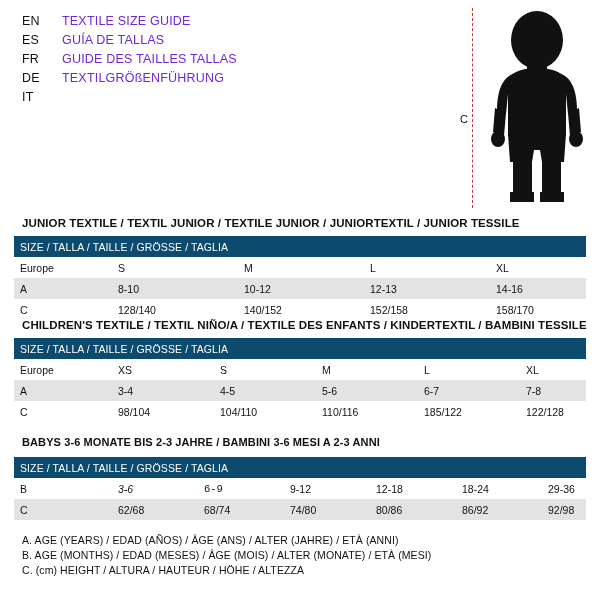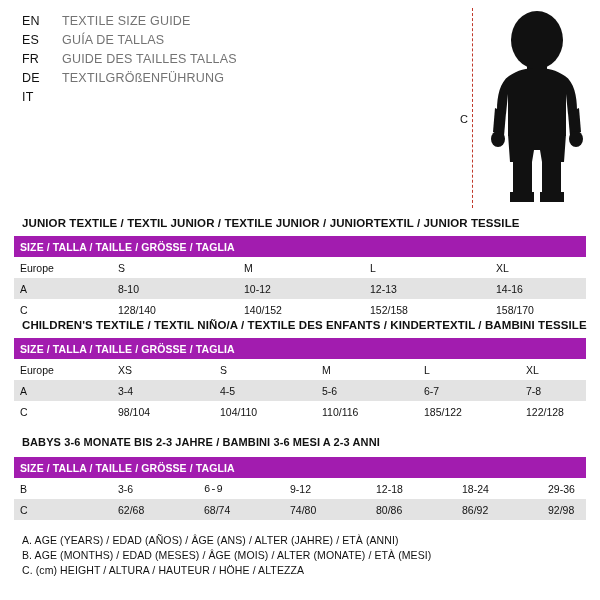--- a/index.html
+++ b/index.html
@@ -36,21 +36,21 @@
     height: 19px;
     font-size: 12.5px;
     letter-spacing: 0.2px;
   }
   .lang-code {
     width: 40px;
     flex: 0 0 40px;
     color: #111;
   }
   .lang-text {
-    color: #737373;
+    color: #6d28d9;
     text-align: center;
   }
 
   
   .figure-area {
     position: absolute;
     left: 440px;
     top: 8px;
     width: 150px;
     height: 200px;
@@ -101,23 +101,23 @@
     border-collapse: collapse;
     font-size: 10.5px;
     color: #111;
   }
   table.sizetable td {
     padding: 3px 0 3px 6px;
     vertical-align: middle;
     height: 15px;
   }
   tr.head-row td {
-    background: #a21caf;
+    background: #0c4a6e;
     color: #ffffff;
-    font-weight: bold;
+    font-weight: normal;
     font-size: 10.5px;
     letter-spacing: 0.1px;
     margin-left: 39px;
   }
   tr.shade td {
     background: #e3e3e3;
   }
   tr.plain td {
     background: #ffffff;
   }
@@ -261,21 +261,21 @@
 
   <div class="sec-title small" style="top:436px;">BABYS 3-6 MONATE BIS 2-3 JAHRE / BAMBINI 3-6 MESI A 2-3 ANNI</div>
 
   <table class="sizetable" style="top:457px;">
     <tbody>
         <tr class="head-row">
       <td colspan="7">SIZE / TALLA / TAILLE / GRÖSSE / TAGLIA</td>
     </tr>
     <tr class="plain">
       <td style="width:92px;">B</td>
-      <td style="width:80px;">3-6</td>
+      <td style="width:80px;font-style:italic;">3-6</td>
       <td style="width:80px;font-family:Liberation Mono, monospace;">6-9</td>
       <td style="width:80px;">9-12</td>
       <td style="width:80px;">12-18</td>
       <td style="width:80px;">18-24</td>
       <td>29-36</td>
     </tr>
     <tr class="shade">
       <td>C</td>
       <td>62/68</td>
       <td>68/74</td>

